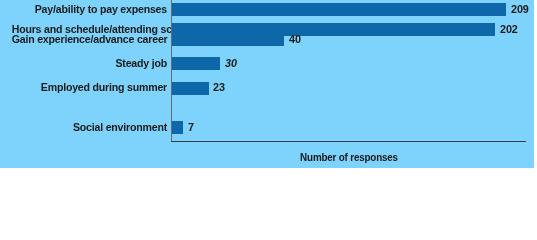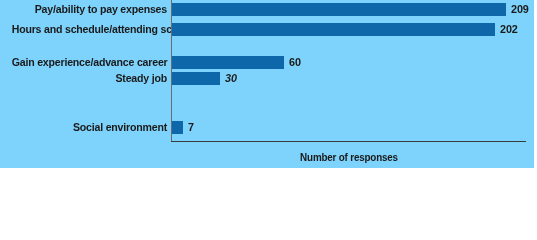--- a/index.html
+++ b/index.html
@@ -129,36 +129,43 @@
     </div>
 
     <div class="bar-row" style="top:19.6px;">
       <div class="cat-label">Hours and schedule/attending school</div>
       <div class="bar-track">
         <div class="bar" style="width:323.2px;"></div>
         <div class="bar-value" style="left:327.8px;">202</div>
       </div>
     </div>
 
-    <div class="bar-row" style="top:53px;">
+    <div class="bar-row" style="top:30px;">
       <div class="cat-label">Gain experience/advance career</div>
       <div class="bar-track">
         <div class="bar" style="width:112px;"></div>
-        <div class="bar-value" style="left:116.6px;">60</div>
+        <div class="bar-value" style="left:116.6px;">40</div>
       </div>
     </div>
 
-    <div class="bar-row" style="top:69px;">
+    <div class="bar-row" style="top:54px;">
       <div class="cat-label">Steady job</div>
       <div class="bar-track">
         <div class="bar" style="width:48px;"></div>
         <div class="bar-value" style="left:52.6px;font-style:italic;">30</div>
       </div>
     </div>
 
+    <div class="bar-row" style="top:78.4px;">
+      <div class="cat-label">Employed during summer</div>
+      <div class="bar-track">
+        <div class="bar" style="width:36.8px;"></div>
+        <div class="bar-value" style="left:41.4px;">23</div>
+      </div>
+    </div>
 
 
     <div class="bar-row" style="top:117.6px;padding-left:22px;">
       <div class="cat-label">Social environment</div>
       <div class="bar-track">
         <div class="bar" style="width:11.2px;"></div>
         <div class="bar-value" style="left:15.8px;">7</div>
       </div>
     </div>
 

